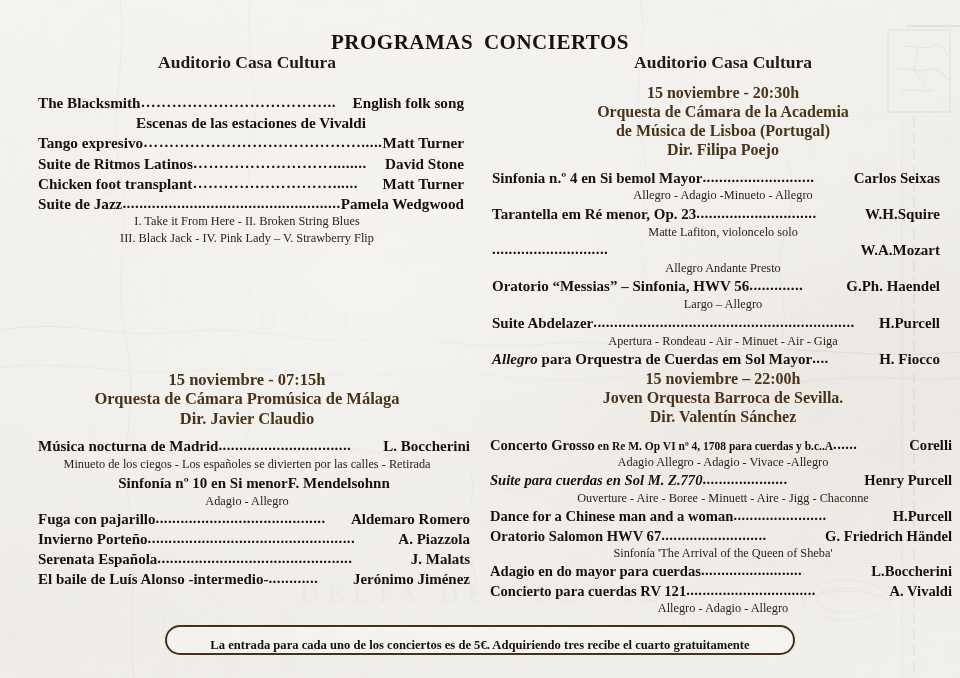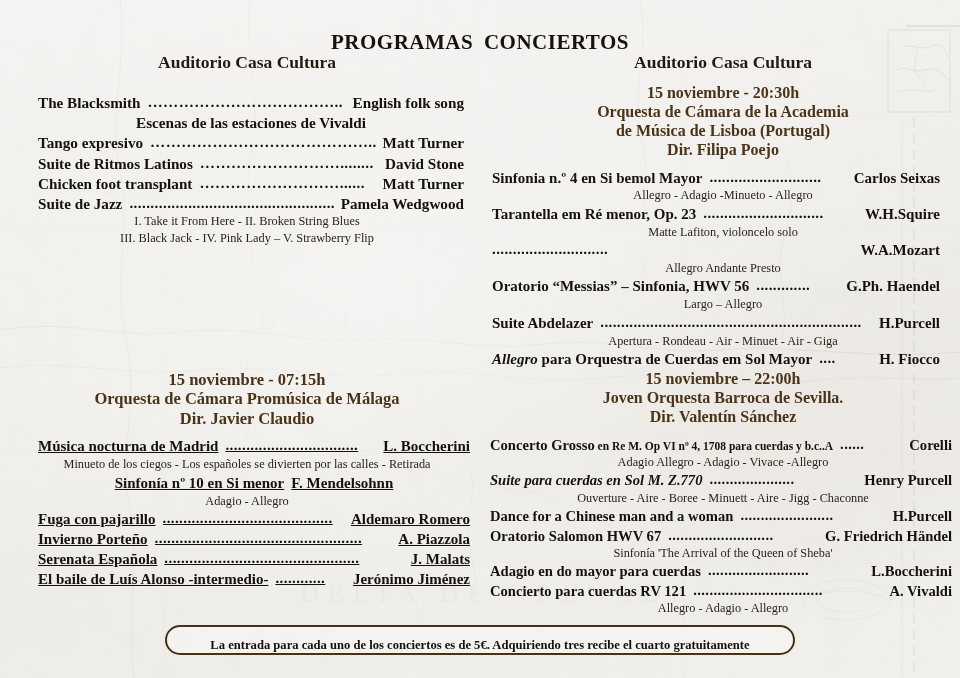--- a/index.html
+++ b/index.html
@@ -98,21 +98,20 @@
   .pieces { margin-top: 9px; }
 
   .piece-row {
     display: flex;
     align-items: center;
     width: 100%;
     color: #16110a;
     font-weight: bold;
     white-space: nowrap;
     line-height: 1.33;
-    gap: 7px;
   }
   .piece-row .nm   { flex: 0 0 auto; }
   .piece-row .dots {
     flex: 1 1 auto;
     overflow: hidden;
     letter-spacing: 0.4px;
     transform: translateY(-1px);
   }
   .piece-row .au   { flex: 0 0 auto; }
 
@@ -125,21 +124,21 @@
     color: #2a2319;
     line-height: 1.25;
     margin: 0 0 1px 0;
   }
 
   .small-inline { font-size: 11.5px; font-weight: bold; }
   .ital { font-style: italic; }
 
   
   .left .piece-row { font-size: 15.2px; padding: 0 22px 0 30px; }
-  .left .p2 .piece-row { font-size: 15px; padding: 0 16px 0 30px; text-decoration: underline; }
+  .left .p2 .piece-row { font-size: 15px; padding: 0 16px 0 30px; }
 
   
   .right .piece-row { font-size: 15px; padding: 0 20px 0 6px; }
   .right .p2 .piece-row { font-size: 14.6px; padding: 0 8px 0 4px; }
 
   
   #cl1 { position: absolute; top: 32px;  left: 0; width: 478px; }
   #cl2 { position: absolute; top: 318px; left: 0; width: 478px; }
   #cr1 { position: absolute; top: 32px;  left: 0; width: 474px; }
   #cr2 { position: absolute; top: 318px; left: 0; width: 474px; }

